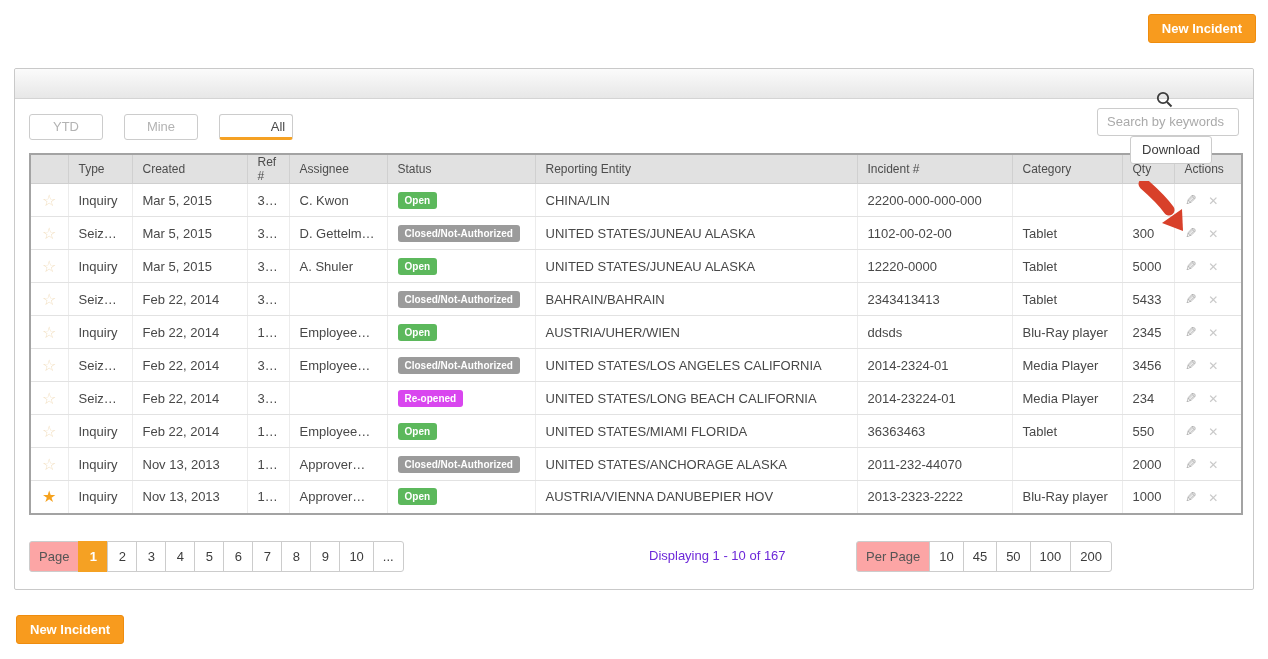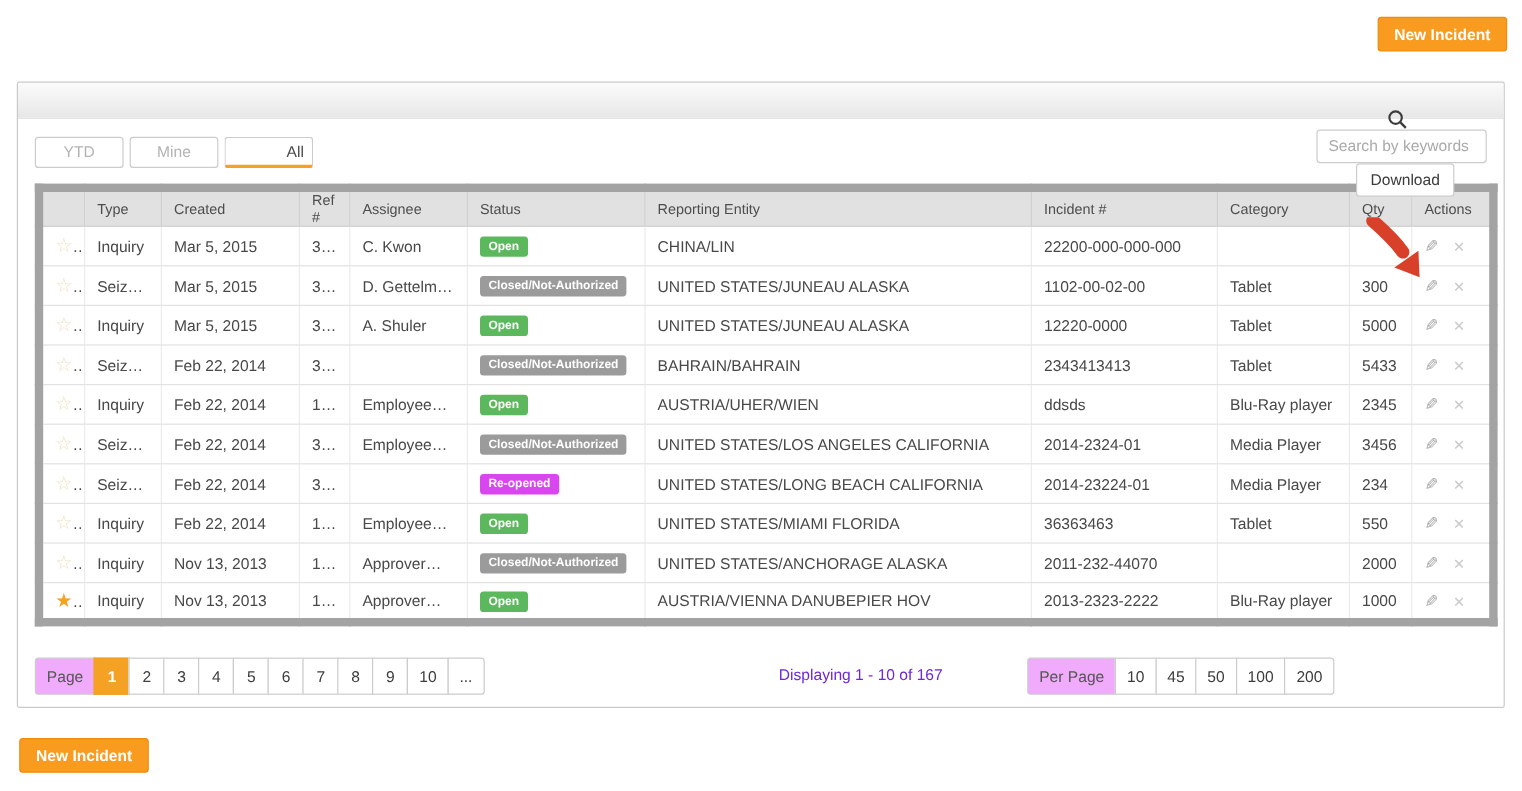--- a/index.html
+++ b/index.html
@@ -28,42 +28,42 @@
     border:1px solid #c9c9c9; border-radius:2px; background:#fff;
   }
   .panel-strip {
     height:30px; background:linear-gradient(#fbfbfb,#e7e7e7);
     border-bottom:1px solid #d4d4d4; border-radius:2px 2px 0 0;
   }
   .panel-body { padding:13px 14px 0 14px; position:relative; }
   
   .toolbar { display:flex; align-items:center; height:30px; margin-bottom:11px; }
   .tab-btn {
-    width:74px; height:26px; margin-right:5px; background:#fff;
+    width:74px; height:26px; margin-right:21px; background:#fff;
     border:1px solid #ccc; border-radius:3px; font-size:13px; color:#b3b3b3;
     cursor:pointer; font-family:inherit; line-height:22px; text-align:center;
   }
   .tab-btn.active {
     color:#4a4a4a; border-bottom:3px solid #f5a123; line-height:19px;padding-left:44px;
   }
   .toolbar-spacer { flex:1; }
   .search-wrap { display:flex; align-items:center;flex-direction:column; }
   .search-icon { margin-right:8px; display:inline-flex; }
   .search-input {
     width:142px; height:28px; border:1px solid #ccc; border-radius:3px;
     font-size:13px; padding:0 9px; color:#444; font-family:inherit;
   }
   .search-input::placeholder { color:#aaa; }
   .btn-plain {
     height:28px; margin-left:6px; background:#fff; border:1px solid #ccc;
     border-radius:3px; font-size:13px; color:#3c3c3c; padding:0 11px;
     cursor:pointer; font-family:inherit;
   }
   
-  table.grid { width:1212px; border-collapse:collapse; table-layout:fixed; border:7px solid #a3a3a3; }
+  table.grid { width:1212px; border-collapse:collapse; table-layout:fixed; border:2px solid #a3a3a3; }
   table.grid thead th {
     background:#e1e1e1; height:28px; font-size:12px; font-weight:normal;
     color:#4d4d4d; text-align:left; padding:0 10px;
     border-right:1px solid #d0d0d0; border-bottom:1px solid #cfcfcf;
   }
   table.grid td {
     height:33px; font-size:13px; color:#484848; padding:0 10px;
     border-right:1px solid #ececec; border-bottom:1px solid #e2e2e2;
     white-space:nowrap; overflow:hidden; text-overflow:ellipsis;
     background:#fff;
@@ -83,21 +83,21 @@
   
   .pager-row { position:relative; height:31px; margin-top:26px; }
   .boxgroup { display:flex; position:absolute; top:0; }
   .boxgroup .box {
     min-width:30px; height:31px; border:1px solid #ccc; margin-left:-1px;
     background:#fff; font-size:13px; color:#3c3c3c; text-align:center;
     line-height:29px; padding:0 9px; cursor:pointer; font-family:inherit;
   }
   .boxgroup .box:first-child { margin-left:0; border-radius:3px 0 0 3px; }
   .boxgroup .box:last-child { border-radius:0 3px 3px 0; }
-  .boxgroup .box.label { background:#f0abfc; color:#555; cursor:default; }
+  .boxgroup .box.label { background:#fca5a5; color:#555; cursor:default; }
   .boxgroup .box.active { background:#f5a123; border-color:#f5a123; color:#fff; font-weight:bold; }
   #page-group { left:0; }
   #perpage-group { left:827px; }
   .display-summary {
     position:absolute; left:620px; top:7px; font-size:13px; color:#6d28d9;text-align:right;
   }
   
   #new-incident-bottom { position:absolute; left:16px; top:615px; }
   .red-arrow { position:absolute; left:1137px; top:181px; z-index:9; pointer-events:none; }
 </style>

